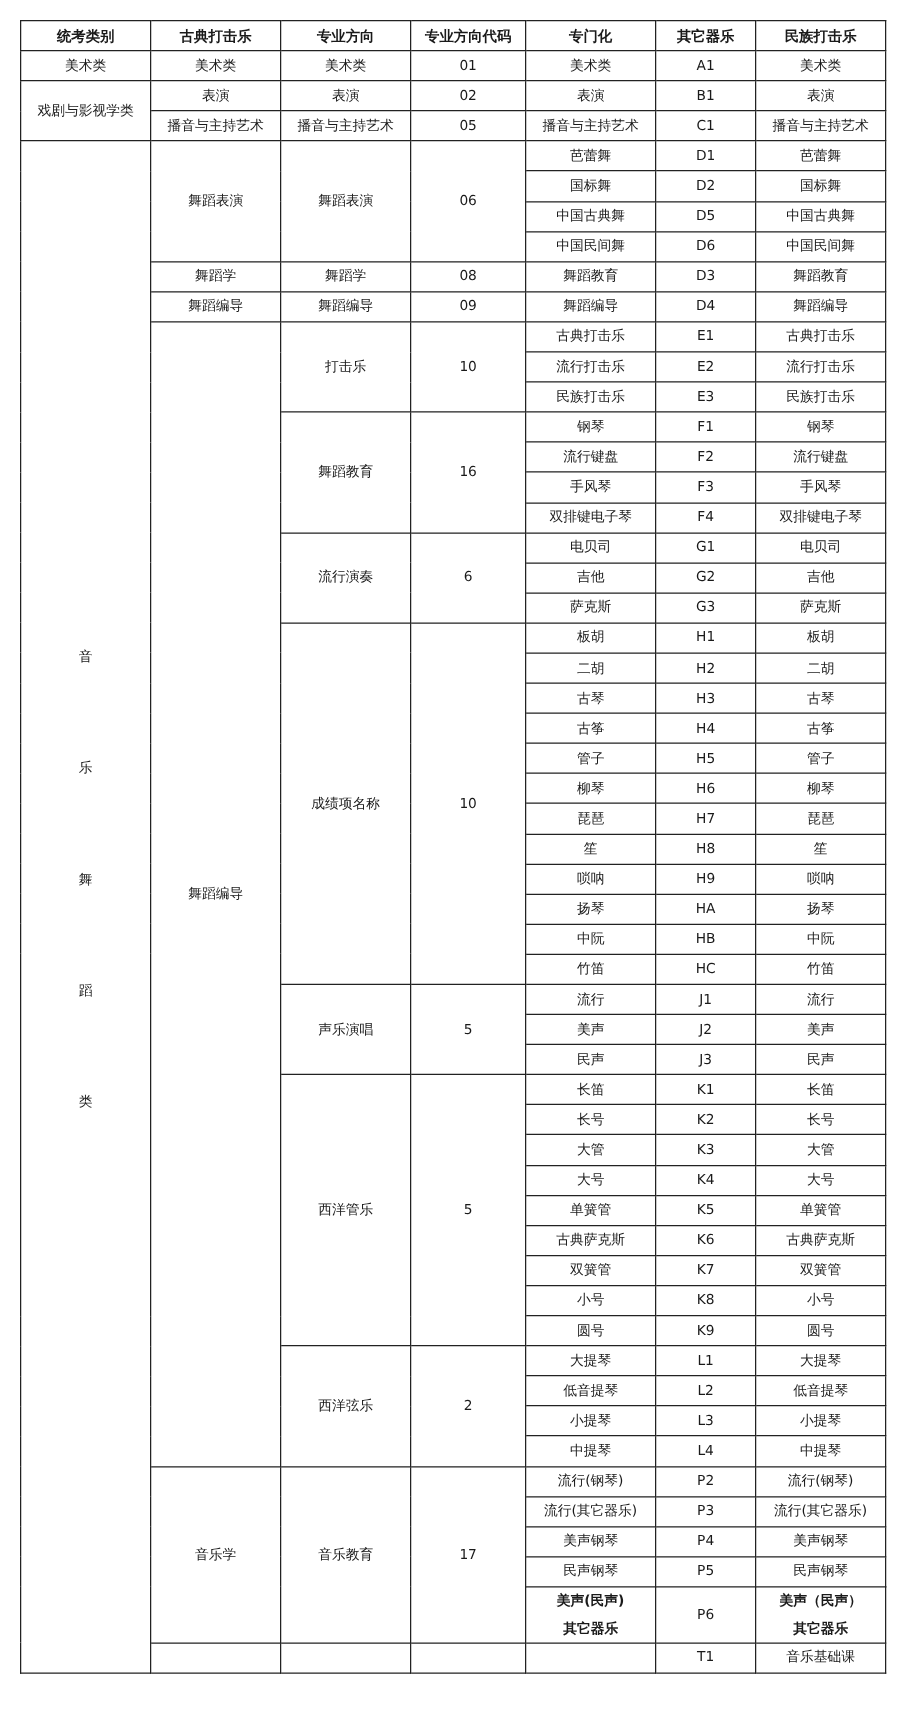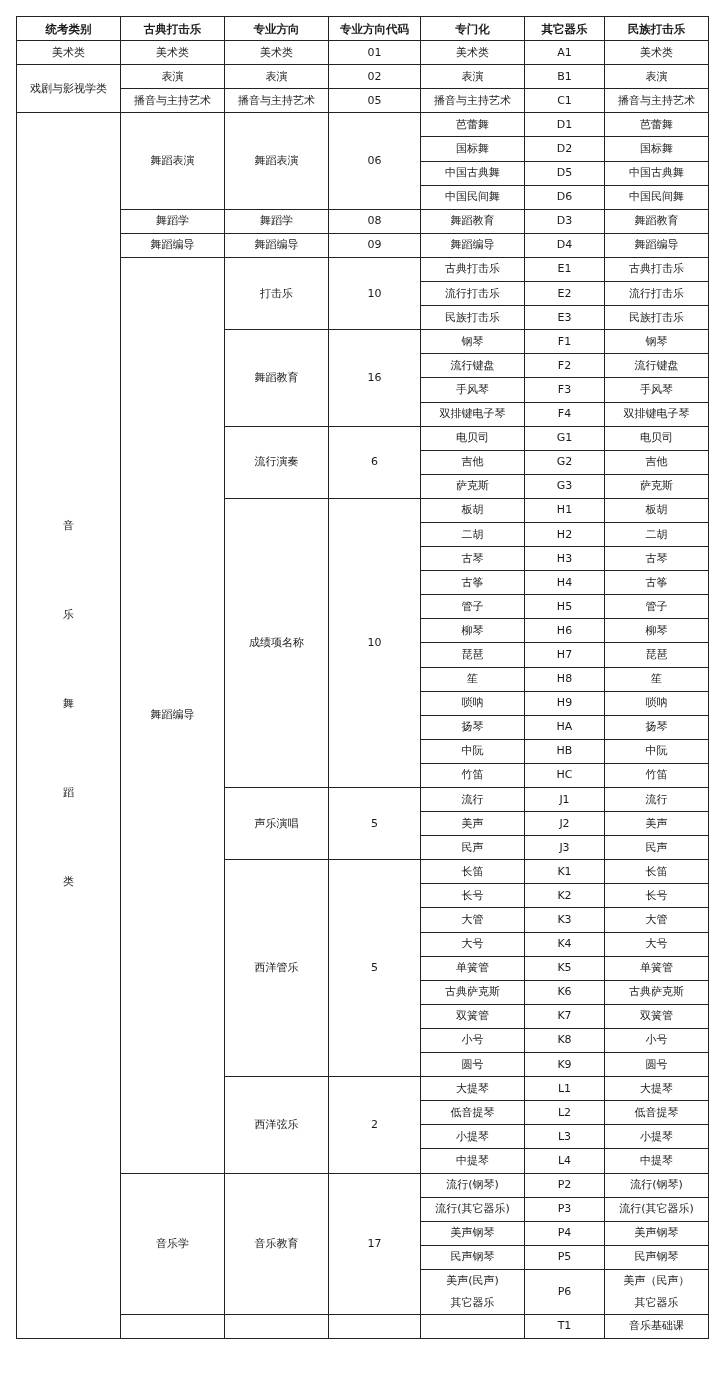--- a/index.html
+++ b/index.html
@@ -2,21 +2,21 @@
 <html><head>
 <meta charset="utf-8">
 <style>
   html,body{margin:0;padding:0;background:#fff;}
   body{width:720px;height:1383px;position:relative;overflow:hidden;font-family:"DejaVu Sans","Liberation Sans",sans-serif;color:#1a1a1a;}
   table{position:absolute;left:16px;top:16px;width:692px;border-collapse:collapse;table-layout:fixed;}
   td,th{border:1.5px solid #222;text-align:center;vertical-align:middle;font-size:11px;padding:0;height:23.1px;line-height:14px;white-space:nowrap;overflow:hidden;}
   th{font-weight:bold;font-size:11.5px;}
   .vert{position:relative;}
   .vert-chars{display:flex;flex-direction:column;align-items:center;justify-content:space-between;height:370px;position:absolute;left:0;right:0;top:50%;transform:translateY(-56%);}
-  .lines2 span{display:block;line-height:22px;}
+  .lines2 span{display:block;line-height:22px;font-weight:bold;}
 </style>
 </head>
 <body>
 
 <table>
   <colgroup>
     <col style="width:104px">
       <col style="width:104px">
       <col style="width:104px">
       <col style="width:92px">

